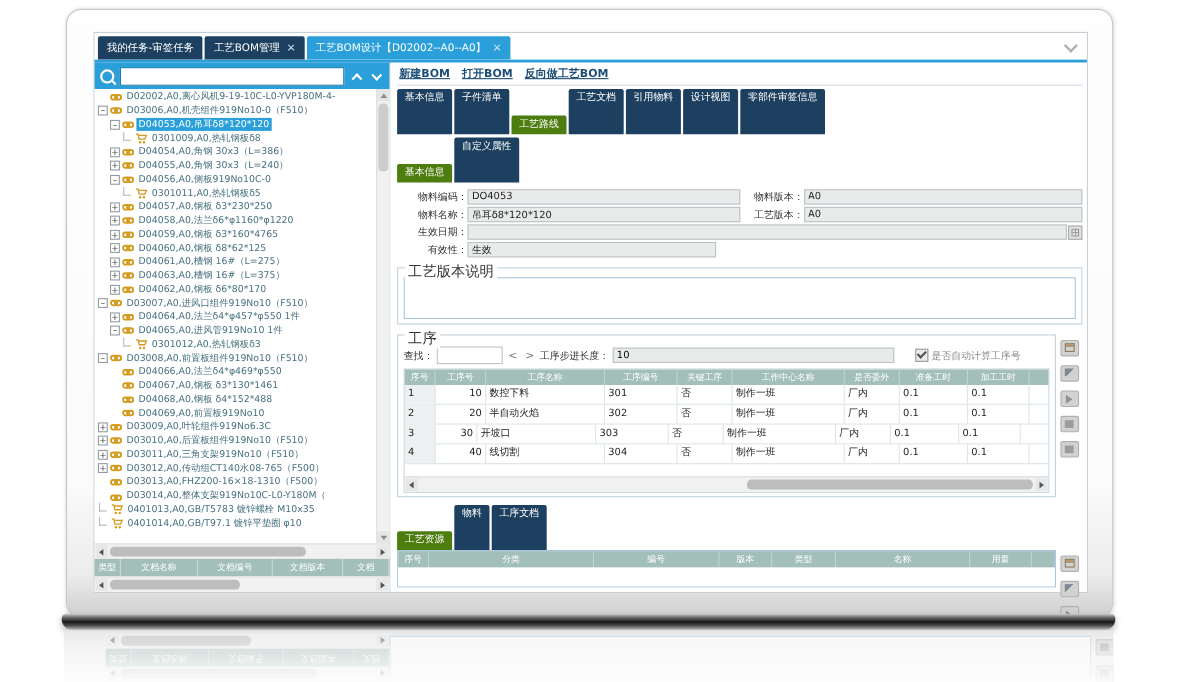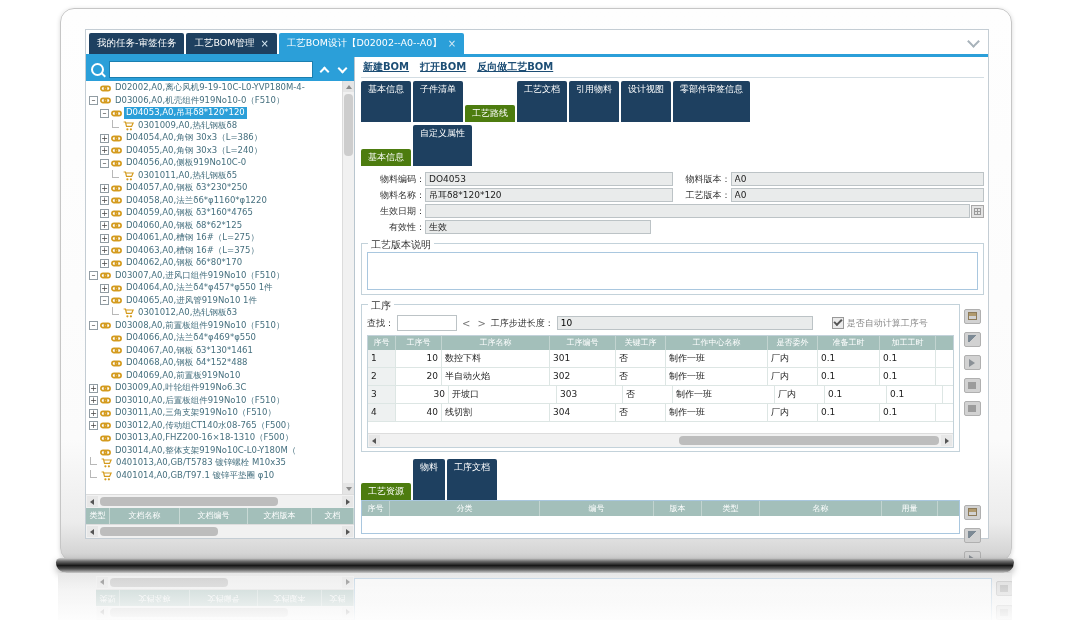--- a/index.html
+++ b/index.html
@@ -89,21 +89,21 @@
   .flabel.r2{width:58px;}
   input.finput{flex:1;height:12px;background:#e9ebeb;border:1px solid #bcc3c6;font-size:9px;color:#222;
     padding:0 3px;min-width:0;font-family:inherit;}
   input.finput.short{flex:0 0 218px;}
   .calbtn{width:13px;height:13px;flex:none;border:1px solid #a8a8a8;background:#e3e3e3;margin-left:1px;
     position:relative;cursor:pointer;box-sizing:border-box;}
   .calbtn::before{content:'';position:absolute;left:2px;top:2px;right:2px;bottom:2px;border:1px solid #9a9a9a;
     background:linear-gradient(90deg,transparent 45%,#9a9a9a 45%,#9a9a9a 55%,transparent 55%),
                linear-gradient(180deg,transparent 45%,#9a9a9a 45%,#9a9a9a 55%,transparent 55%);}
   .groupbox{position:relative;border:1px solid #c3d2da;margin-top:8px;padding:8px 5px 4px;flex:none;}
-  .gtitle{position:absolute;top:-6px;left:6px;background:#fff;padding:0 3px;font-size:10px;color:#333;white-space:nowrap;}
+  .gtitle{position:absolute;top:-6px;left:6px;background:#fff;padding:0 3px;font-size:13px;color:#333;white-space:nowrap;}
   textarea.note{display:block;width:100%;height:38px;border:1px solid #a9c7df;resize:none;box-sizing:border-box;
     font-family:inherit;font-size:9px;}
   .procrow{display:flex;margin-top:9px;align-items:stretch;flex:none;height:148px;}
   .procbox{flex:1;position:relative;border:1px solid #c3d2da;padding:9px 5px 3px;min-width:0;
     display:flex;flex-direction:column;}
   .controls{display:flex;align-items:center;height:18px;flex:none;font-size:9px;color:#333;gap:3px;}
   input.findinput{width:54px;height:12px;border:1px solid #bcc3c6;background:#fff;font-size:9px;font-family:inherit;}
   .angle{color:#777;font-size:10px;padding:0 2px;cursor:pointer;}
   input.stepinput{width:248px;height:12px;background:#e9ebeb;border:1px solid #bcc3c6;font-size:9px;
     padding:0 3px;font-family:inherit;}
@@ -687,21 +687,21 @@
                       <div class="ptc" style="width: 108px;">半自动火焰</div>
                       <div class="ptc" style="width: 66px;">302</div>
                       <div class="ptc" style="width: 50px;">否</div>
                       <div class="ptc" style="width: 102px;">制作一班</div>
                       <div class="ptc" style="width: 50px;">厂内</div>
                       <div class="ptc" style="width: 62px;">0.1</div>
                       <div class="ptc" style="width: 56px;">0.1</div>
                     </div>
                     <div class="ptr">
                       <div class="ptc c0" style="width: 28px;">3</div>
-                      <div class="ptc num" style="width: 53px;">30</div>
+                      <div class="ptc num" style="width: 38px;">30</div>
                       <div class="ptc" style="width: 108px;">开坡口</div>
                       <div class="ptc" style="width: 66px;">303</div>
                       <div class="ptc" style="width: 50px;">否</div>
                       <div class="ptc" style="width: 102px;">制作一班</div>
                       <div class="ptc" style="width: 50px;">厂内</div>
                       <div class="ptc" style="width: 62px;">0.1</div>
                       <div class="ptc" style="width: 56px;">0.1</div>
                     </div>
                     <div class="ptr">
                       <div class="ptc c0" style="width: 28px;">4</div>

